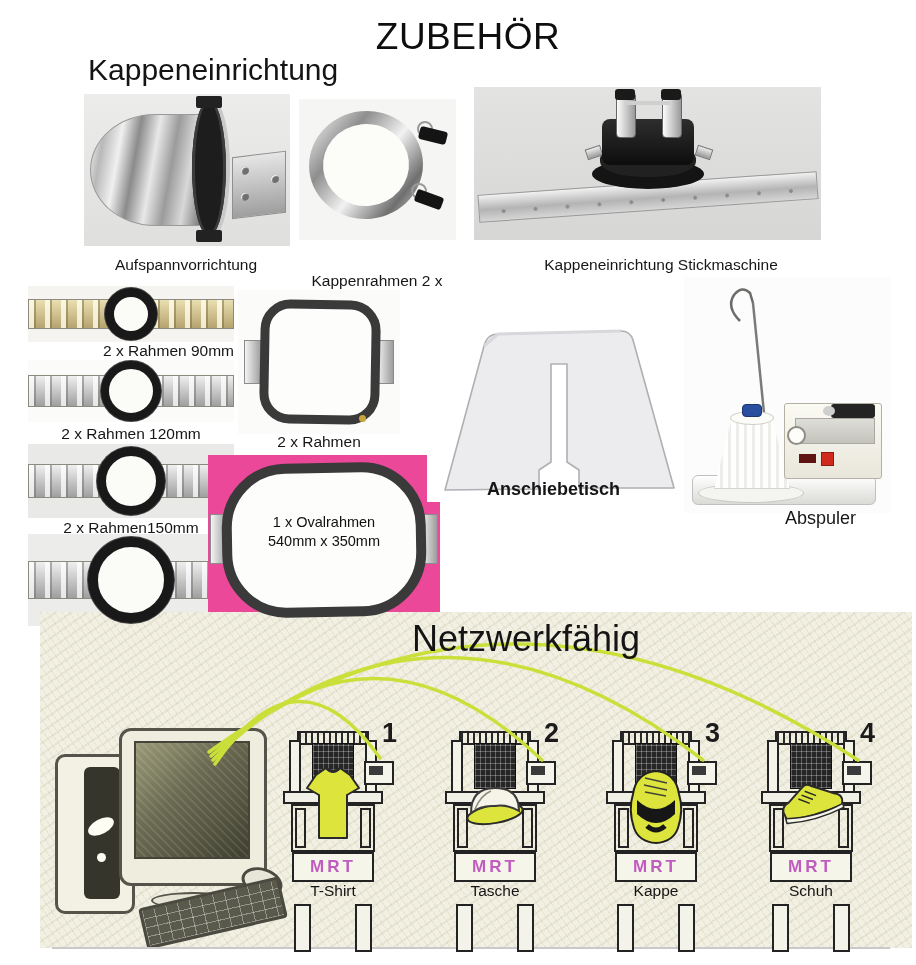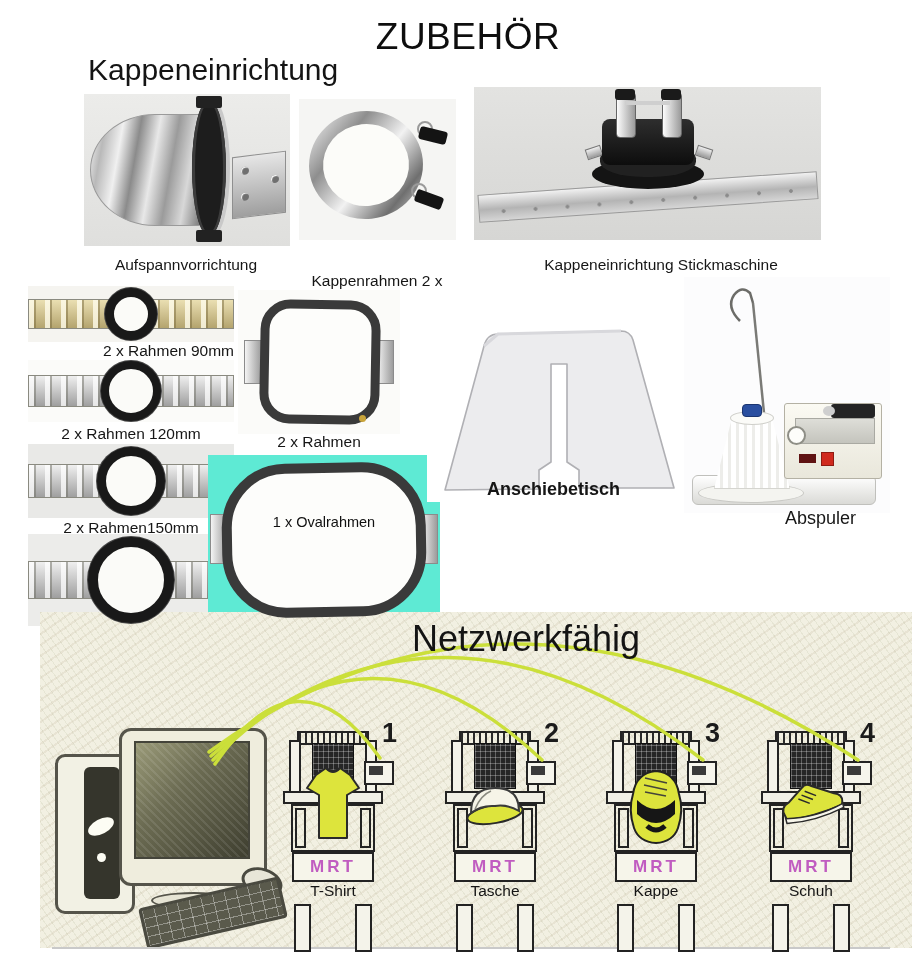--- a/index.html
+++ b/index.html
@@ -214,25 +214,26 @@
 <div class="txt cap15" style="left:28px;top:629px;width:206px;text-align:center;">2 x Rahmen 180mm</div>
 
 <div class="photo" style="left:238px;top:290px;width:162px;height:144px;background:#fbfbf9;">
   <div class="sideclip" style="left:6px;"></div>
   <div class="sideclip" style="right:6px;"></div>
   <div class="tubeframe" style="left:22px;top:10px;width:102px;height:106px;transform:rotate(1deg);"></div>
   <div class="goldscrew" style="right:34px;bottom:12px;"></div>
 </div>
 <div class="txt cap15" style="left:238px;top:433px;width:162px;text-align:center;">2 x Rahmen 295x295mm</div>
 
-<div class="photo" style="left:208px;top:455px;width:232px;height:168px;background:#5eead4;">
+<div class="photo" style="left:208px;top:455px;width:232px;height:168px;background:#ec4899;">
   <div class="sideclip" style="left:2px;height:48px;"></div>
   <div class="sideclip" style="right:2px;height:48px;"></div>
   <div class="tubeframe" style="left:14px;top:8px;width:184px;height:134px;border-radius:64px;border-width:10px;transform:rotate(-1deg);"></div>
   <div class="ovaltext" style="top:58px;">1 x Ovalrahmen</div>
+  <div class="ovaltext" style="top:77px;">540mm x 350mm</div>
 </div>
 
 <div class="photo" style="left:427px;top:318px;width:253px;height:184px;background:#ffffff;">
   <svg width="253" height="184" viewBox="0 0 253 184">
     <path d="M18,172 L57,28 Q60,16 71,16 L194,13 Q203,13 206,22 L247,170
              L152,170 L152,152 L140,144 L140,46 L124,46 L124,144 L112,152 L112,171 Z" fill="#ececee" stroke="#b0b0b4" stroke-width="1.6" stroke-linejoin="round"></path>
     <path d="M57,28 L71,16 L194,13" fill="none" stroke="#d8d8dc" stroke-width="3"></path>
   </svg>
 </div>
 <div class="txt cap18" style="left:487px;top:479px;font-weight:bold;">Anschiebetisch</div>

